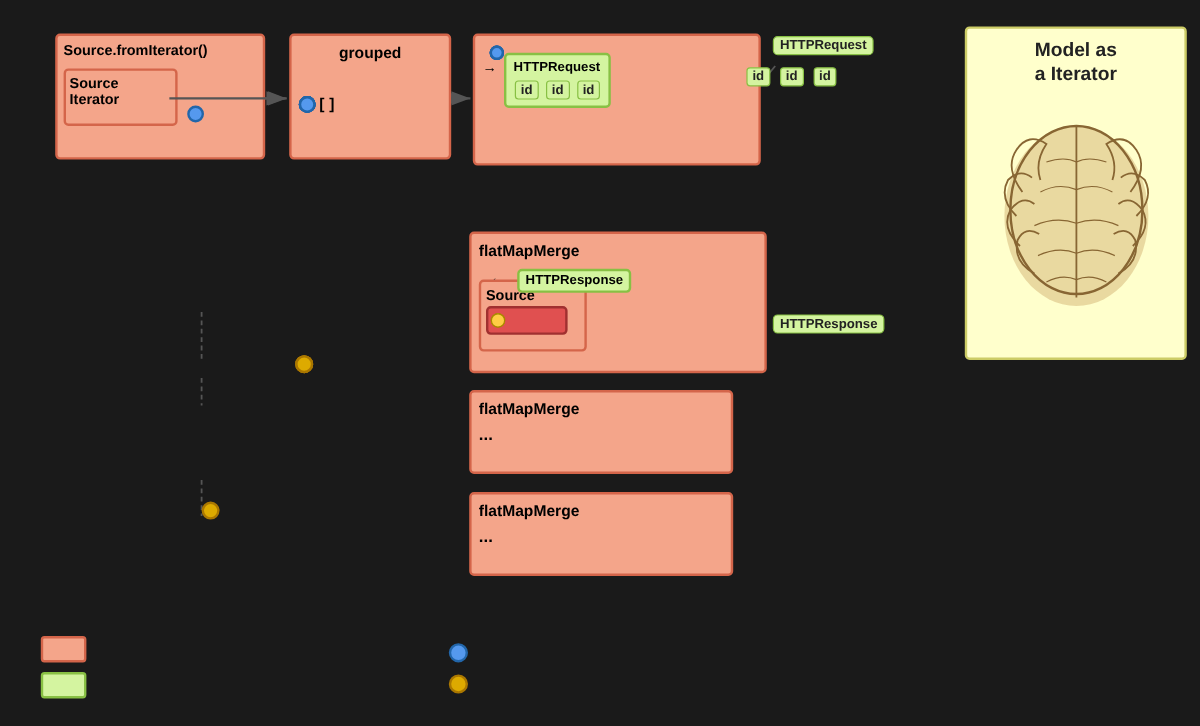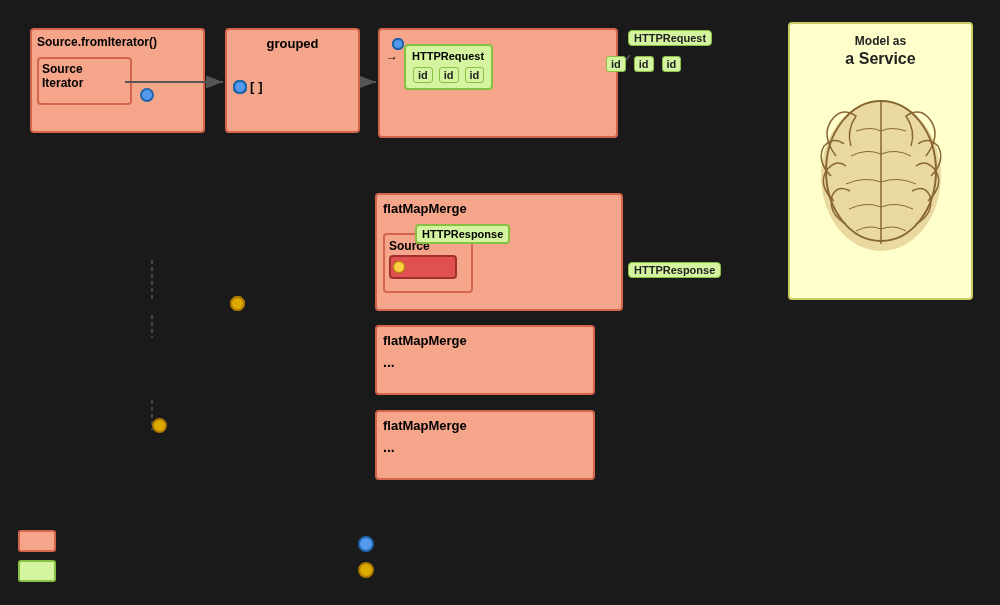--- a/index.html
+++ b/index.html
@@ -6,21 +6,21 @@
     body {
       background: #1a1a1a;
       width: 1000px;
       height: 605px;
       overflow: hidden;
       font-family: Arial, sans-serif;
       position: relative;
     }
     .diagram-canvas {
       position: absolute;
-      top: 0; left: 0;
+      top: 0; left: 16px;
       width: 864px;
       height: 605px;
     }
     .box {
       position: absolute;
       border-radius: 4px;
       font-size: 13px;
       font-weight: bold;
     }
     .box-salmon {
@@ -199,22 +199,22 @@
 
   <div class="http-badge" style="left:628px;top:30px;">HTTPRequest</div>
 
   <div style="position:absolute;left:605px;top:55px;display:flex;gap:6px;">
     <span class="id-badge">id</span>
     <span class="id-badge">id</span>
     <span class="id-badge">id</span>
   </div>
 
   <div class="model-box" style="left:788px;top:22px;width:185px;height:278px;padding:10px;">
-    <div style="font-size:12px;font-weight:bold;margin-bottom:2px;">Model as</div>
-    <div style="font-size:16px;font-weight:bold;margin-bottom:8px;">a Service</div>
+    <div style="font-size:16px;font-weight:bold;margin-bottom:2px;">Model as</div>
+    <div style="font-size:16px;font-weight:bold;margin-bottom:8px;">a Iterator</div>
 
     <svg class="brain-svg" width="150" height="190" viewBox="0 0 150 190">
 
       <ellipse cx="75" cy="100" rx="60" ry="75" fill="#c8a060" opacity="0.4"></ellipse>
       <ellipse cx="75" cy="95" rx="55" ry="70" fill="none" stroke="#886633" stroke-width="2"></ellipse>
 
       <path d="M30 80 Q15 60 25 45 Q35 30 50 40 Q40 55 45 70" fill="none" stroke="#886633" stroke-width="1.5"></path>
       <path d="M25 100 Q10 85 18 70 Q28 60 38 68" fill="none" stroke="#886633" stroke-width="1.5"></path>
       <path d="M28 125 Q12 110 20 95 Q30 82 40 90" fill="none" stroke="#886633" stroke-width="1.5"></path>
       <path d="M40 148 Q22 138 26 120 Q32 108 44 115" fill="none" stroke="#886633" stroke-width="1.5"></path>

